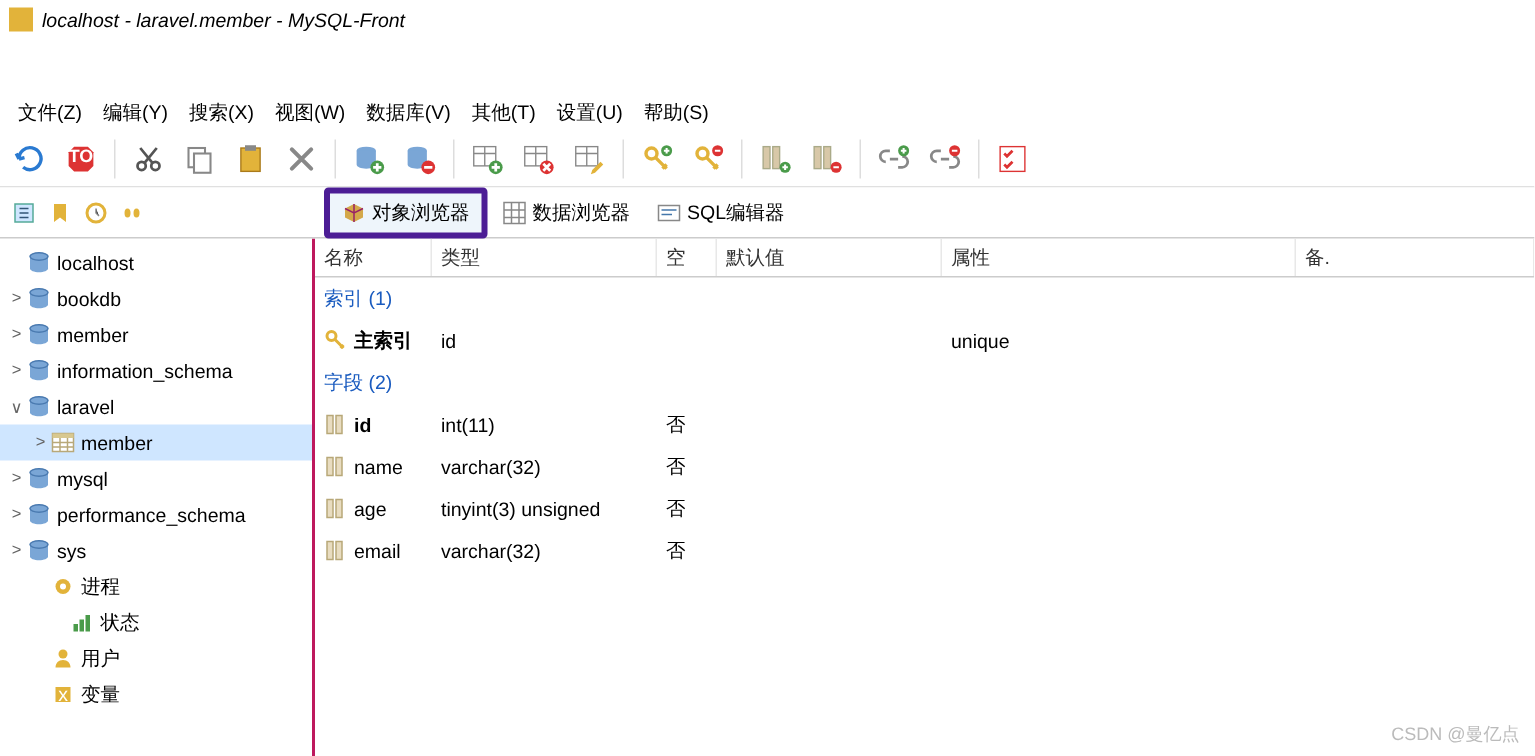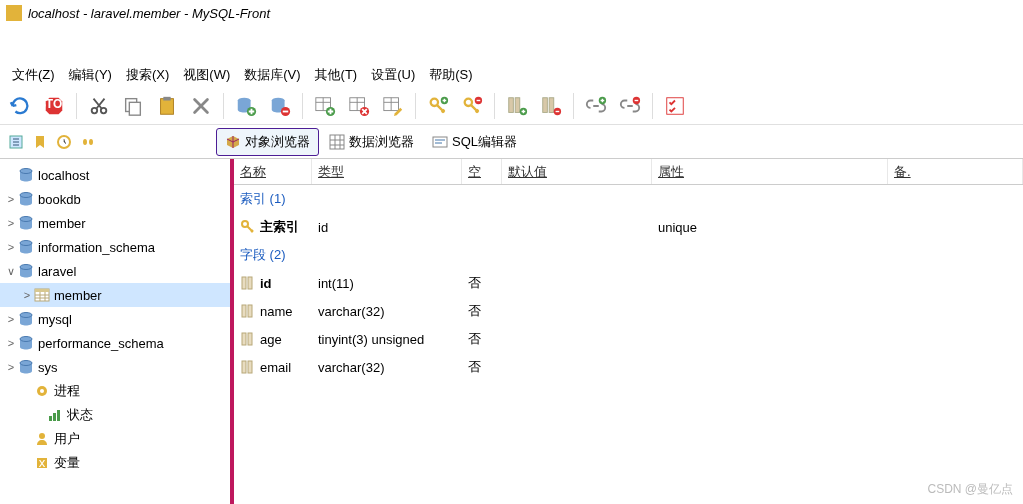--- a/index.html
+++ b/index.html
@@ -10,29 +10,29 @@
 .menubar span { padding:2px 6px; cursor:pointer; }
 .toolbar1 { display:flex; align-items:center; height:38px; padding:2px 6px; gap:6px; background:#fff; border-bottom:1px solid #e0e0e0; }
 .tbtn { width:28px; height:28px; display:flex; align-items:center; justify-content:center; cursor:pointer; }
 .tbtn svg { width:22px; height:22px; }
 .sep { width:1px; height:26px; background:#ddd; margin:0 2px; }
 .row2 { display:flex; align-items:center; height:34px; background:#fff; border-bottom:1px solid #ccc; }
 .row2-left { width:210px; display:flex; align-items:center; gap:4px; padding:0 6px; }
 .smbtn { width:20px; height:20px; display:flex; align-items:center; justify-content:center; cursor:pointer; }
 .row2-right { flex:1; display:flex; align-items:center; gap:2px; padding:0 6px; }
 .tab { display:flex; align-items:center; gap:4px; padding:4px 8px; cursor:pointer; }
-.tab.active { background:#eef5fb; border:1px solid #4c1d95; border-radius:3px; }
+.tab.active { background:#eef5fb; border:4px solid #4c1d95; border-radius:3px; }
 .main { flex:1; display:flex; overflow:hidden; }
-.tree { width:234px; border-right:4px solid #be185d; overflow:auto; padding-top:4px; }
+.tree { width:210px; border-right:2px solid #be185d; overflow:auto; padding-top:4px; }
 .tnode { display:flex; align-items:center; height:24px; cursor:pointer; white-space:nowrap; }
 .twister { width:14px; text-align:center; color:#666; font-size:11px; }
 .ticon-sm { width:16px; height:16px; margin-right:4px; flex-shrink:0; }
 .tnode.selected { background:#cfe6ff; }
 .content { flex:1; overflow:auto; }
-.gridhead { display:flex; height:26px; border-bottom:1px solid #ccc; color:#333;text-decoration:underline; }
+.gridhead { display:flex; height:26px; border-bottom:1px solid #ccc; color:#333; }
 .gh { padding:4px 6px; border-right:1px solid #e8e8e8; }
 .c-name{width:78px}.c-type{width:150px}.c-null{width:40px}.c-def{width:150px}.c-attr{width:236px}.c-rem{flex:1}
 .grow { display:flex; align-items:center; height:28px; }
 .gcell { padding:4px 6px; }
 .section { color:#1a5bbf; padding:4px 6px; cursor:pointer; }
 .colicon { width:16px; height:16px; margin-right:4px; display:inline-block; vertical-align:middle; }
 .watermark { position:absolute; right:10px; bottom:6px; color:#bbb; font-size:12px; }
 </style>
 </head>
 <body>

